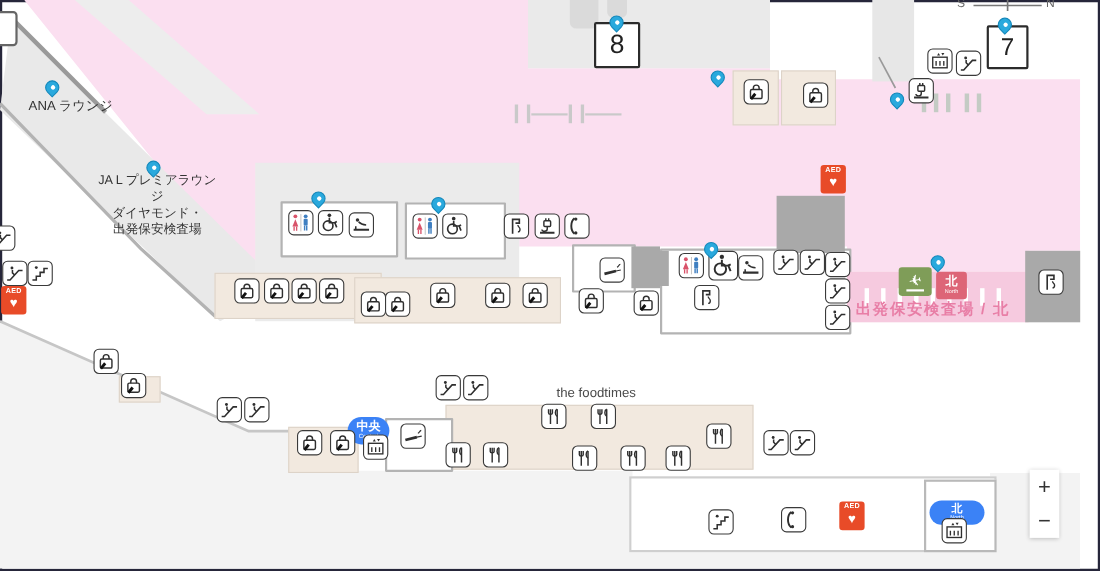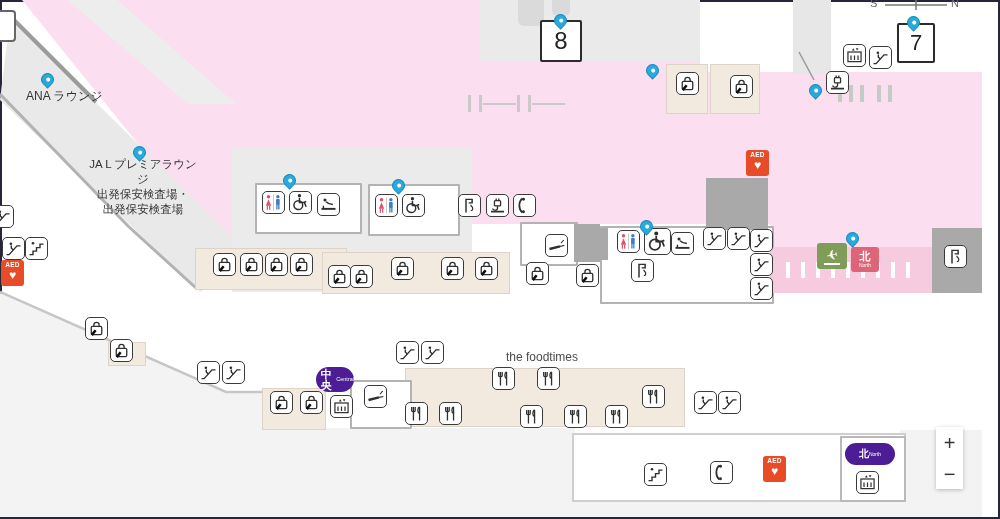--- a/index.html
+++ b/index.html
@@ -41,22 +41,22 @@
   .aed-ic .h{font-size:12px;display:block;margin-top:0px;}
   .gate-ic{position:absolute;width:30px;height:26px;background:#7f9d58;border-radius:3px;color:#fff;
       display:flex;flex-direction:column;align-items:center;justify-content:center;}
   .gate-ic .pl{font-size:14px;transform:scaleX(-1) rotate(12deg);line-height:1;}
   .gate-ic .bar{width:16px;height:2px;background:#fff;margin-top:1px;}
   .pin{position:absolute;width:13px;height:13px;background:#2aa9dd;border:1px solid #1488bb;
       border-radius:50% 50% 50% 0;transform:rotate(-45deg);box-sizing:border-box;}
   .pin::after{content:"";position:absolute;left:3.5px;top:3.5px;width:4px;height:4px;background:#fff;border-radius:50%;}
   
   .jlabel{position:absolute;color:#333;font-size:12px;white-space:nowrap;}
-  .badge-blue{position:absolute;background:#4c1d95;color:#fff;border-radius:13px;
-      text-align:center;display:flex;align-items:center;justify-content:center;line-height:1;}
+  .badge-blue{position:absolute;background:#3b82f6;color:#fff;border-radius:13px;
+      text-align:center;display:flex;flex-direction:column;align-items:center;justify-content:center;line-height:1;margin-top:12px;}
   .badge-red{position:absolute;background:#dd6577;color:#fff;border-radius:3px;text-align:center;
       display:flex;flex-direction:column;align-items:center;justify-content:center;line-height:1;}
   .b-jp{font-size:11px;font-weight:bold;}
   .b-en{font-size:5.5px;margin-top:1px;}
   .gatebox{position:absolute;background:#fff;border:2.5px solid #2b2b2b;border-radius:2px;
       display:flex;align-items:center;justify-content:center;color:#222;}
   .sec-label{position:absolute;color:#e87ea6;font-size:14px;letter-spacing:1.5px;font-weight:bold;white-space:nowrap;}
   .zoom-panel{position:absolute;left:936px;top:427px;width:27px;height:62px;background:#fff;
       box-shadow:0 1px 4px rgba(0,0,0,.25);display:flex;flex-direction:column;align-items:center;justify-content:space-around;}
   .zoom-btn{font-size:20px;color:#333;line-height:1;cursor:pointer;width:100%;text-align:center;}
@@ -127,24 +127,25 @@
       <div class="wtick" style="left: 846px; top: 262px; width: 4px; height: 16px;"></div>
       <div class="wtick" style="left: 861px; top: 262px; width: 4px; height: 16px;"></div>
       <div class="wtick" style="left: 876px; top: 262px; width: 4px; height: 16px;"></div>
       <div class="wtick" style="left: 891px; top: 262px; width: 4px; height: 16px;"></div>
       <div class="wtick" style="left: 906px; top: 262px; width: 4px; height: 16px;"></div>
     </div>
 
   <div class="jlabel" style="left:26px;top:88px;">ANA ラウンジ</div>
   <div class="jlabel" style="left:88px;top:157px;width:110px;text-align:center;font-size:11.5px;line-height:15px;white-space:normal;">
     <span>JA L プレミアラウンジ</span><br>
-    <span>出発保安検査場・</span><br>
+    <span>ダイヤモンド・</span><br>
     <span>出発保安検査場</span>
   </div>
   <div class="jlabel" style="left:506px;top:350px;color:#4a4a4a;">the foodtimes</div>
+  <div class="sec-label" style="left:778px;top:272px;">出発保安検査場 / 北</div>
 
   <div class="compass" style="left:870px;top:-3px;">S</div>
   <div class="compass" style="left:951px;top:-3px;">N</div>
 
   <div class="gatebox" style="left:540px;top:20px;width:38px;height:38px;font-size:24px;">
       <span>8</span>
     </div>
   <div class="gatebox" style="left:897px;top:23px;width:34px;height:36px;font-size:22px;">
       <span>7</span>
     </div>

